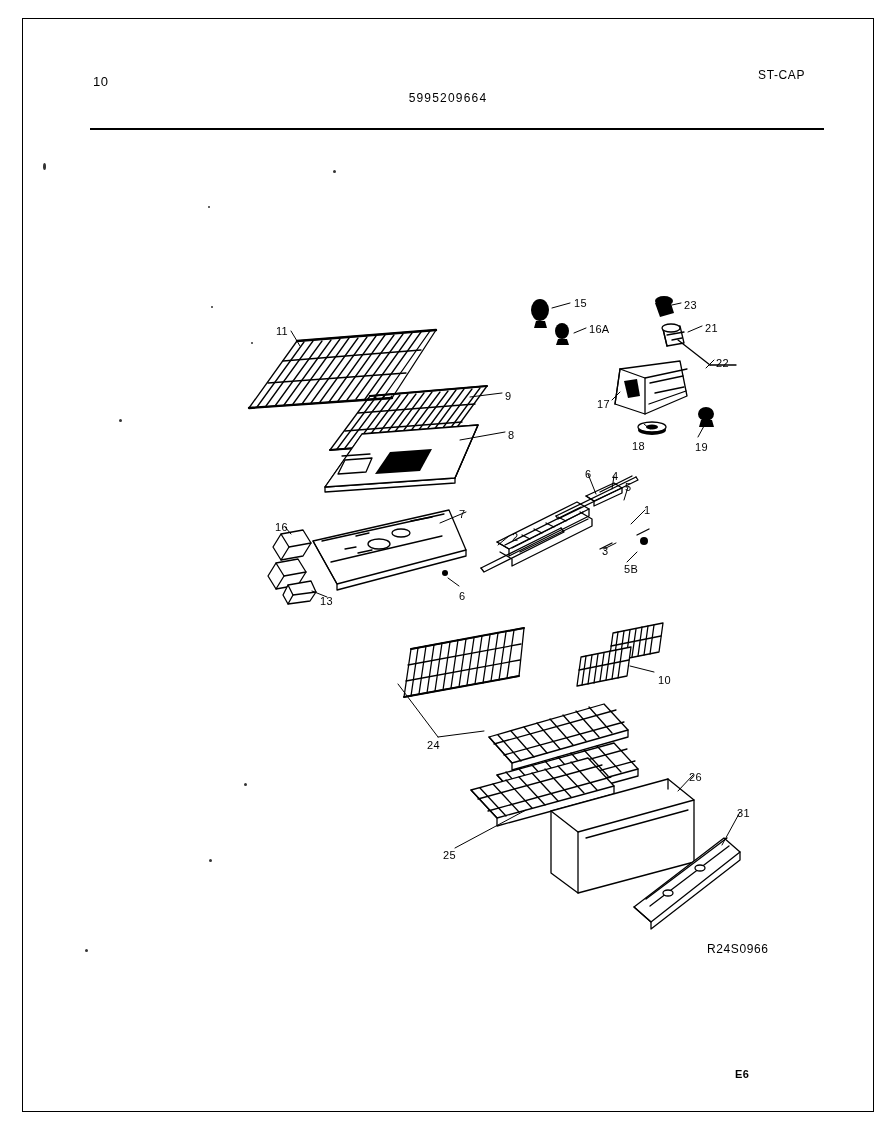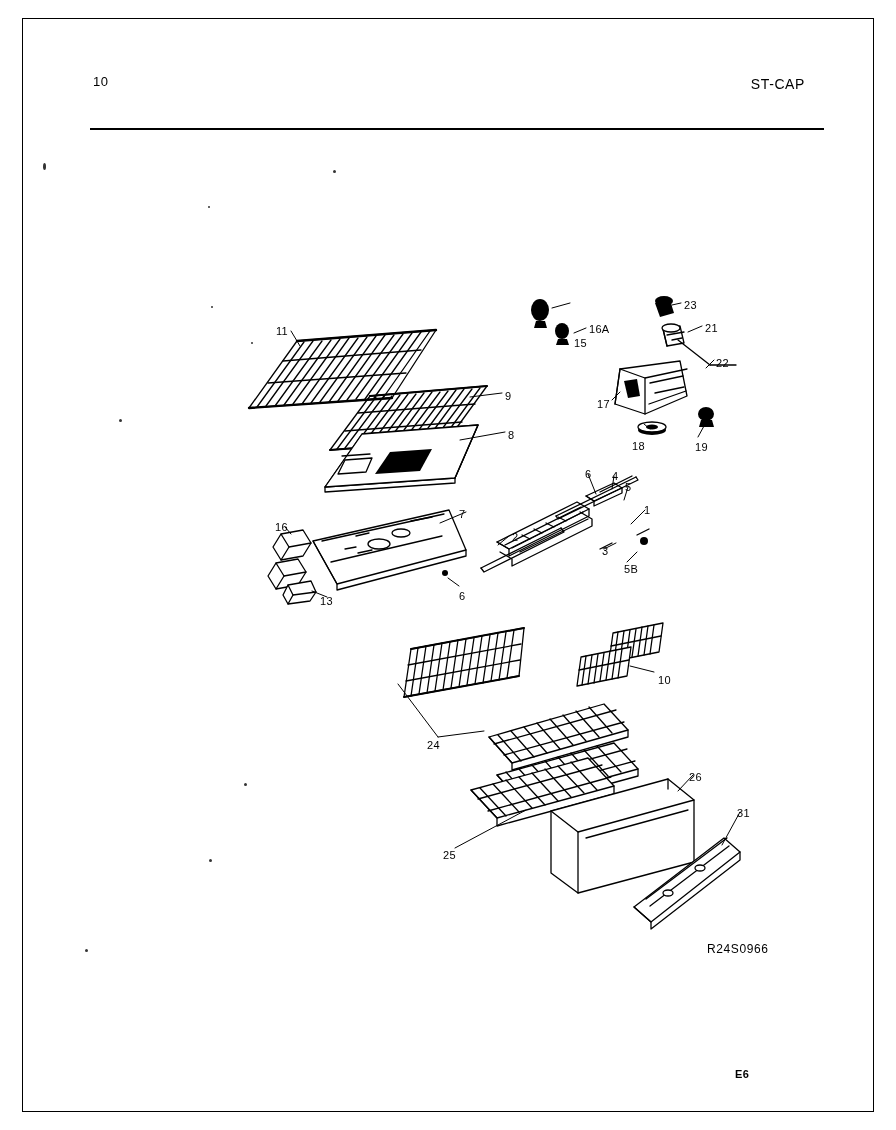--- a/index.html
+++ b/index.html
@@ -45,22 +45,22 @@
     left: 0;
     top: 91px;
     width: 896px;
     text-align: center;
     font-size: 12px;
     letter-spacing: 1.2px;
   }
   .hdr-cap {
     position: absolute;
     right: 68px;
-    top: 76px;
-    font-size: 14px;
+    top: 68px;
+    font-size: 12px;
     letter-spacing: 0.6px;
     text-align: center;
   }
   .hdr-rule {
     position: absolute;
     left: 90px;
     top: 128px;
     width: 734px;
     height: 2px;
     background: #000;
@@ -103,20 +103,21 @@
   svg { display: block; }
 </style>
 </head>
 <body>
 
 <div id="page">
 
   <div class="page-frame"></div>
 
   <div class="hdr-page-num">10</div>
+  <div class="hdr-model">5995209664</div>
   <div class="hdr-cap">ST-CAP</div>
   <div class="hdr-rule"></div>
 
   <div class="speck" style="left:43px;top:163px;width:3px;height:7px;"></div>
   <div class="speck" style="left:333px;top:170px;width:3px;height:3px;"></div>
   <div class="speck" style="left:208px;top:206px;width:2px;height:2px;"></div>
   <div class="speck" style="left:211px;top:306px;width:2px;height:2px;"></div>
   <div class="speck" style="left:119px;top:419px;width:3px;height:3px;"></div>
   <div class="speck" style="left:251px;top:342px;width:2px;height:2px;"></div>
   <div class="speck" style="left:244px;top:783px;width:3px;height:3px;"></div>
@@ -395,21 +396,21 @@
         <path d="M455 848 L526 810"></path>
         <path d="M693 775 L678 791"></path>
         <path d="M740 812 L722 845"></path>
       </g>
     </g>
   </svg>
 
   <div class="callout" style="left:276px;top:325px;">11</div>
   <div class="callout" style="left:505px;top:390px;">9</div>
   <div class="callout" style="left:508px;top:429px;">8</div>
-  <div class="callout" style="left:574px;top:297px;margin-top:40px;">15</div>
+  <div class="callout" style="left:574px;top:297px;">15</div>
   <div class="callout" style="left:589px;top:323px;">16A</div>
   <div class="callout" style="left:684px;top:299px;">23</div>
   <div class="callout" style="left:705px;top:322px;">21</div>
   <div class="callout" style="left:716px;top:357px;">22</div>
   <div class="callout" style="left:597px;top:398px;">17</div>
   <div class="callout" style="left:632px;top:421px;margin-top:19px;">18</div>
   <div class="callout" style="left:695px;top:441px;text-align:right;">19</div>
   <div class="callout" style="left:585px;top:468px;">6</div>
   <div class="callout" style="left:612px;top:470px;">4</div>
   <div class="callout" style="left:625px;top:481px;">5</div>

